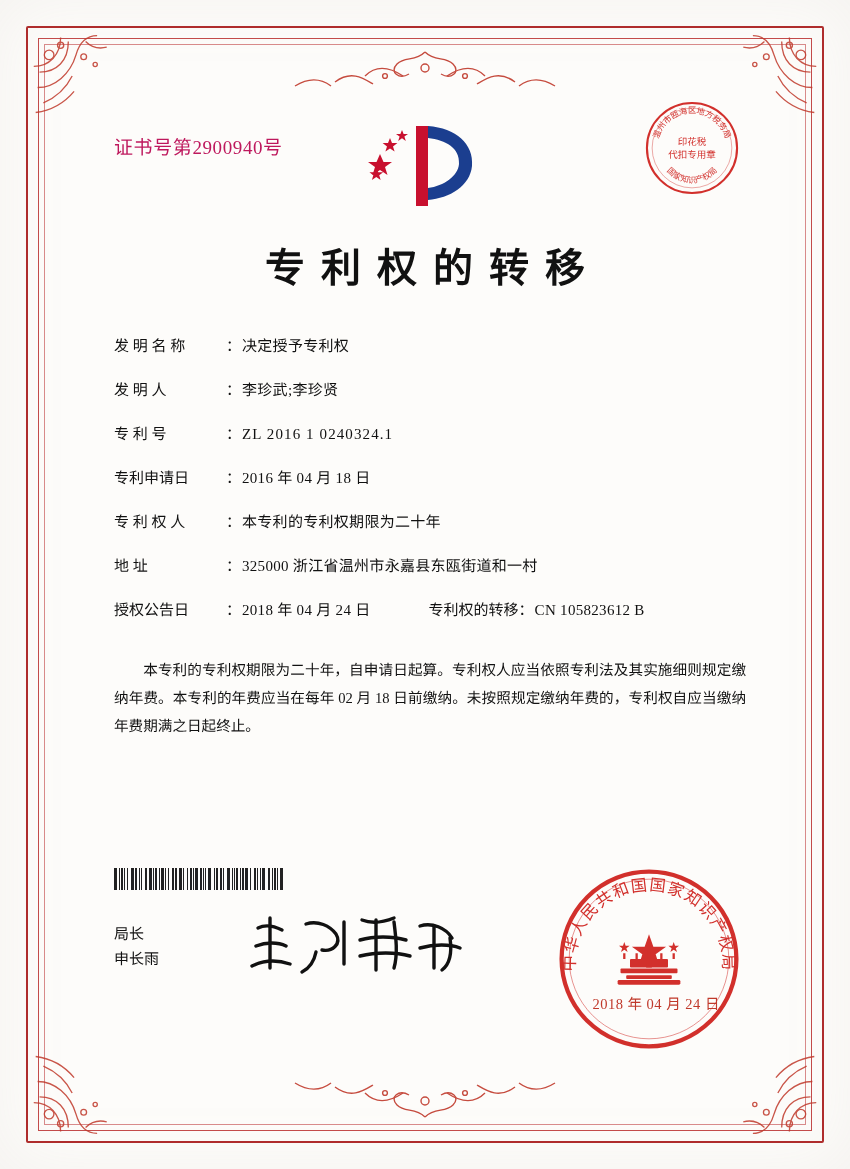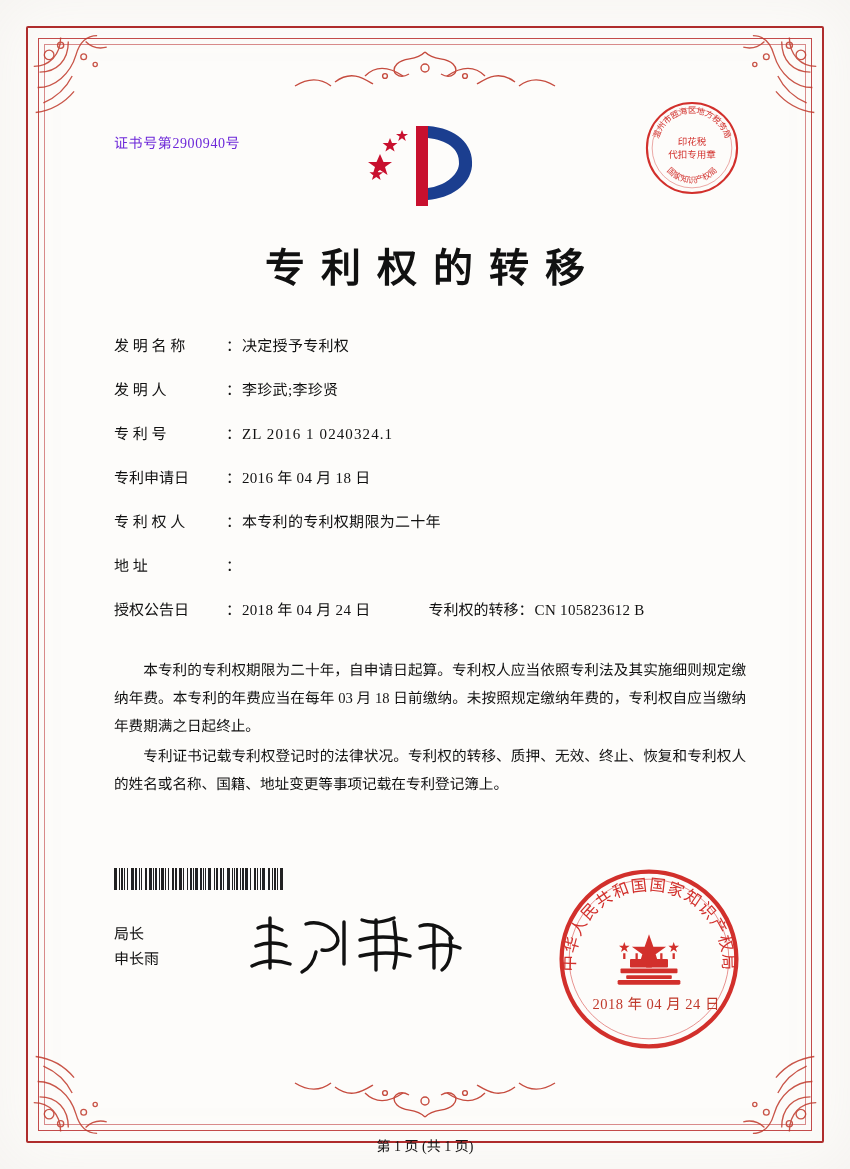--- a/index.html
+++ b/index.html
@@ -82,23 +82,23 @@
     left: 96px;
     right: 96px;
     top: 96px;
     bottom: 70px;
   }
 
   .cert-no {
     position: absolute;
     left: 18px;
     top: 36px;
-    font-size: 14px;
+    font-size: 19px;
     letter-spacing: .6px;
-    color: #6d28d9;
+    color: #be185d;
   }
 
   
   .logo {
     position: absolute;
     left: 50%;
     top: 18px;
     transform: translateX(-50%);
     width: 150px;
     height: 100px;
@@ -403,36 +403,36 @@
 
       <div class="field-row">
         <span class="field-label">专 利 权 人</span>
         <span class="field-colon">：</span>
         <span class="field-value">本专利的专利权期限为二十年</span>
       </div>
 
       <div class="field-row">
         <span class="field-label">地 址</span>
         <span class="field-colon">：</span>
+        <span class="field-value">325000 浙江省温州市永嘉县东瓯街道和一村</span>
       </div>
 
       <div class="field-row dual">
         <span class="field-label">授权公告日</span>
         <span class="field-colon">：</span>
         <span class="field-value">2018 年 04 月 24 日</span>
         <span class="second-label">专利权的转移</span>
         <span class="field-colon">：</span>
         <span class="field-value">CN 105823612 B</span>
       </div>
 
     </div>
 
     <div class="paragraphs">
-      <p>本专利的专利权期限为二十年，自申请日起算。专利权人应当依照专利法及其实施细则规定缴纳年费。本专利的年费应当在每年 03 月 18 日前缴纳。未按照规定缴纳年费的，专利权自应当缴纳年费期满之日起终止。</p>
-      <p>专利证书记载专利权登记时的法律状况。专利权的转移、质押、无效、终止、恢复和专利权人的姓名或名称、国籍、地址变更等事项记载在专利登记簿上。</p>
+      <p>本专利的专利权期限为二十年，自申请日起算。专利权人应当依照专利法及其实施细则规定缴纳年费。本专利的年费应当在每年 02 月 18 日前缴纳。未按照规定缴纳年费的，专利权自应当缴纳年费期满之日起终止。</p>
     </div>
 
     <div class="barcode">
         <i style="width:3px"></i>
         <i style="width:2px;background:transparent"></i>
         <i style="width:1px"></i>
         <i style="width:1px;background:transparent"></i>
         <i style="width:2px"></i>
         <i style="width:1px;background:transparent"></i>
         <i style="width:1px"></i>
@@ -578,16 +578,15 @@
           <path d="M-26 -8 L-26 -14 M-13 -8 L-13 -14 M0 -8 L0 -16 M13 -8 L13 -14 M26 -8 L26 -14" stroke="#d2302c" stroke-width="2.4"></path>
         </g>
         <circle cx="100" cy="100" r="92" fill="none" stroke="#d2302c" stroke-width="1.5" opacity=".35"></circle>
       </svg>
     </div>
 
     <div class="seal-date">2018 年 04 月 24 日</div>
 
   </div>
 
-  <div class="page-footer">第 1 页 (共 1 页)</div>
 
   <div class="paper-shadow"></div>
 </div>
 
 </body></html>

